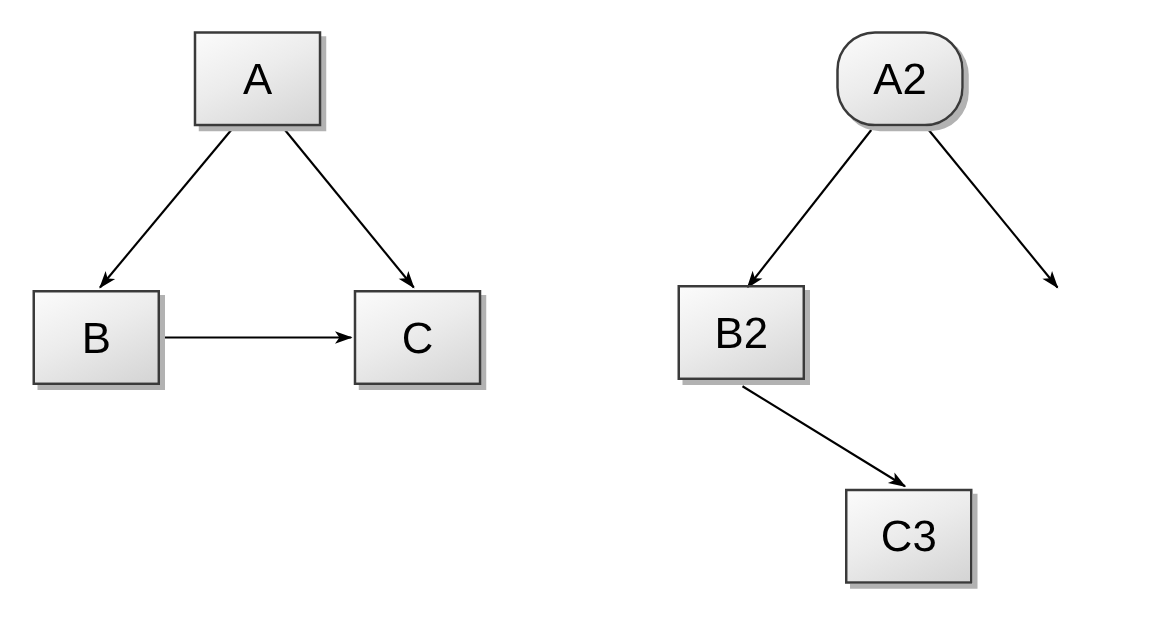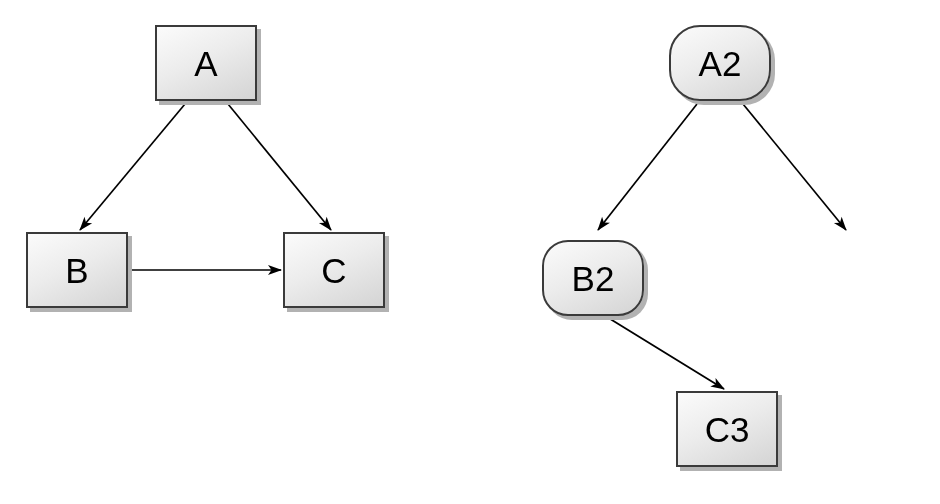--- a/index.html
+++ b/index.html
@@ -72,20 +72,20 @@
       </div>
       <div class="node" style="left: 26px; top: 232px; width: 102px; height: 76px;">
         <span class="node-label">B</span>
       </div>
       <div class="node" style="left: 283px; top: 232px; width: 102px; height: 76px;">
         <span class="node-label">C</span>
       </div>
       <div class="node" style="left: 669px; top: 25px; width: 102px; height: 76px; border-radius: 31px;">
         <span class="node-label">A2</span>
       </div>
-      <div class="node" style="left: 542px; top: 240px; width: 102px; height: 76px; border-radius: 26px;">
+      <div class="node" style="left: 542px; top: 228px; width: 102px; height: 76px;">
         <span class="node-label">B2</span>
       </div>
       <div class="node" style="left: 676px; top: 391px; width: 102px; height: 76px;">
         <span class="node-label">C3</span>
       </div>
     </div>
 </div>
 
 </body></html>

